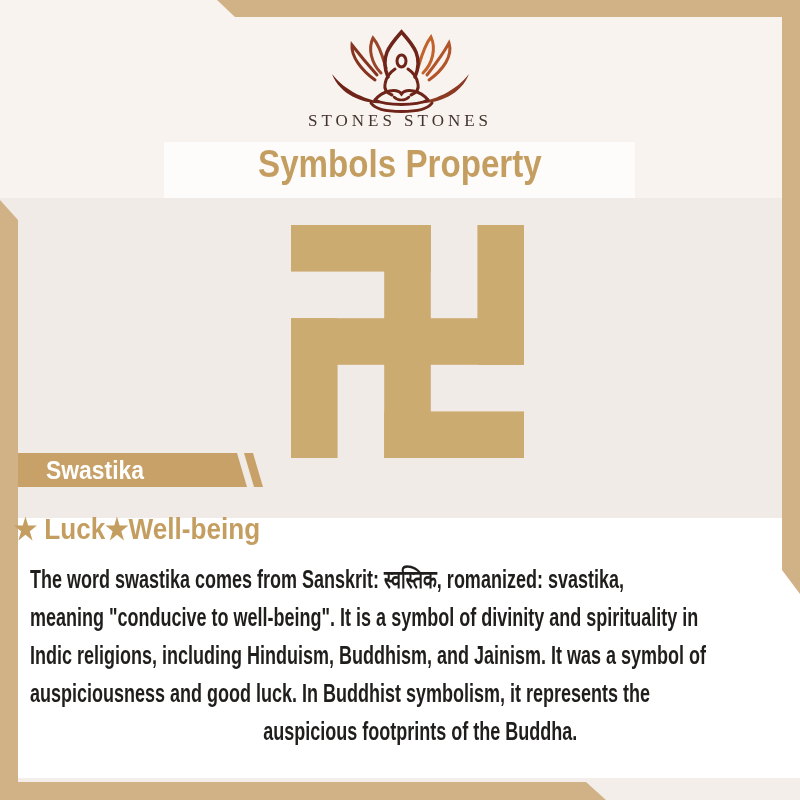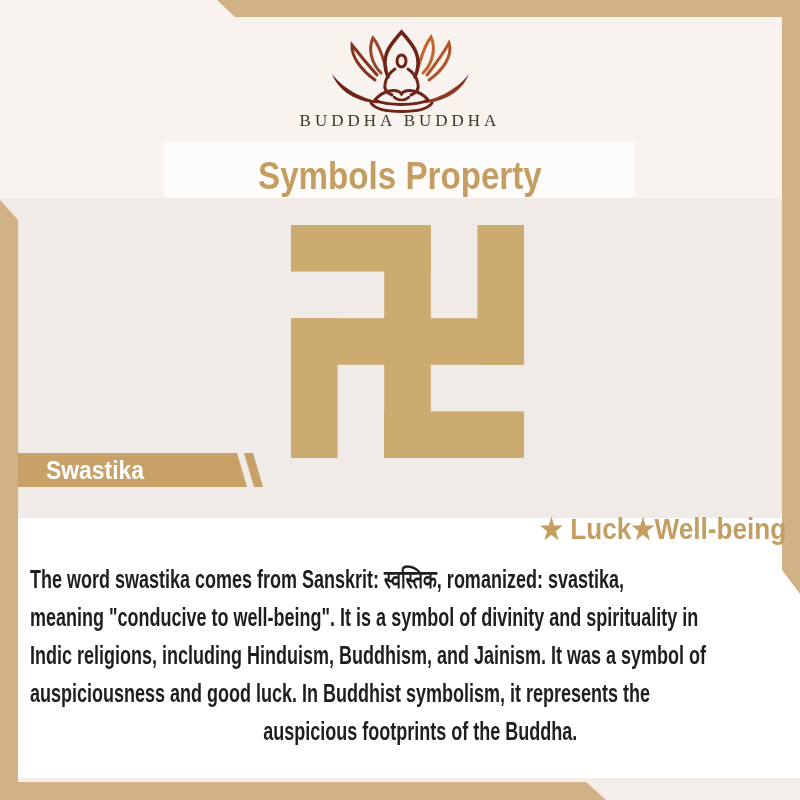--- a/index.html
+++ b/index.html
@@ -16,21 +16,21 @@
   
   .logo{position:absolute;left:283px;top:16px;width:234px;height:98px;}
   .brand-name{
     position:absolute;left:0;top:111px;width:800px;text-align:center;
     font-family:"Liberation Serif",serif;font-size:17px;letter-spacing:4px;
     color:#41332c;
   }
   
   .title-bar{
     position:absolute;left:164px;top:142px;width:471px;height:56px;
-    background:#fdfcfa;display:flex;align-items:flex-end;justify-content:center;
+    background:#fdfcfa;display:flex;align-items:flex-start;justify-content:center;
   }
   .title-text{
     font-size:39px;font-weight:bold;color:#c49e61;white-space:nowrap;
     transform:scaleX(0.85);transform-origin:center;
   }
   
   .symbol{position:absolute;left:290px;top:225px;width:235px;height:233px;}
   
   .banner{position:absolute;left:18px;top:453px;width:260px;height:46px;}
   .banner-main{
@@ -40,21 +40,21 @@
   .banner-tip{
     position:absolute;left:0;top:0;width:260px;height:34px;background:#c7a167;
     clip-path:polygon(226px 0,235px 0,245px 100%,236px 100%);
   }
   .banner-label{
     position:absolute;left:28px;top:0;line-height:34px;color:#ffffff;
     font-weight:bold;font-size:26px;white-space:nowrap;
     transform:scaleX(0.88);transform-origin:left center;
   }
   
-  .luck-line{position:absolute;left:0;top:512px;width:800px;text-align:right;}
+  .luck-line{position:absolute;left:0;top:512px;width:800px;text-align:left;}
   .luck-inner{
     display:inline-block;font-weight:bold;font-size:29px;color:#c49e61;
     white-space:nowrap;transform:scaleX(0.9);transform-origin:center;
   }
   .star-first{margin-right:8px;}
   
   .desc{position:absolute;left:30px;top:560px;width:760px;text-align:right;}
   .pline{
     white-space:nowrap;font-size:25px;font-weight:bold;color:#1f1e1c;
     line-height:38px;transform:scaleX(0.72);transform-origin:left center;
@@ -94,21 +94,21 @@
       <ellipse cx="118.5" cy="45" rx="4.5" ry="6" stroke-width="3"></ellipse>
       <path d="M112,53 C106,57 103,62 102,68 C101,73 104,77 109,79" stroke-width="3"></path>
       <path d="M125,53 C131,57 134,62 135,68 C136,73 133,77 128,79" stroke-width="3"></path>
       <path d="M92,84 C100,74 114,72 118.5,78 C123,72 137,74 145,84" stroke-width="3"></path>
       <path d="M92,84 C104,90 133,90 145,84" stroke-width="3"></path>
       <path d="M111,81 C115,85 122,85 126,81" stroke-width="2.5"></path>
       <path d="M88,87 C92,93 104,95.5 118.5,95.5 C133,95.5 145,93 149,87" stroke-width="3"></path>
     </g>
   </svg>
 
-  <div class="brand-name">BUDDHA BUDDHA</div>
+  <div class="brand-name">STONES STONES</div>
 
   <div class="title-bar">
     <div class="title-text">Symbols Property</div>
   </div>
 
   <svg class="symbol" viewBox="0 0 500 500" aria-hidden="true">
     <g fill="#ccab70">
       <rect x="200" y="0" width="100" height="500"></rect>
       <rect x="0" y="200" width="500" height="100"></rect>
       <rect x="0" y="0" width="300" height="100"></rect>

